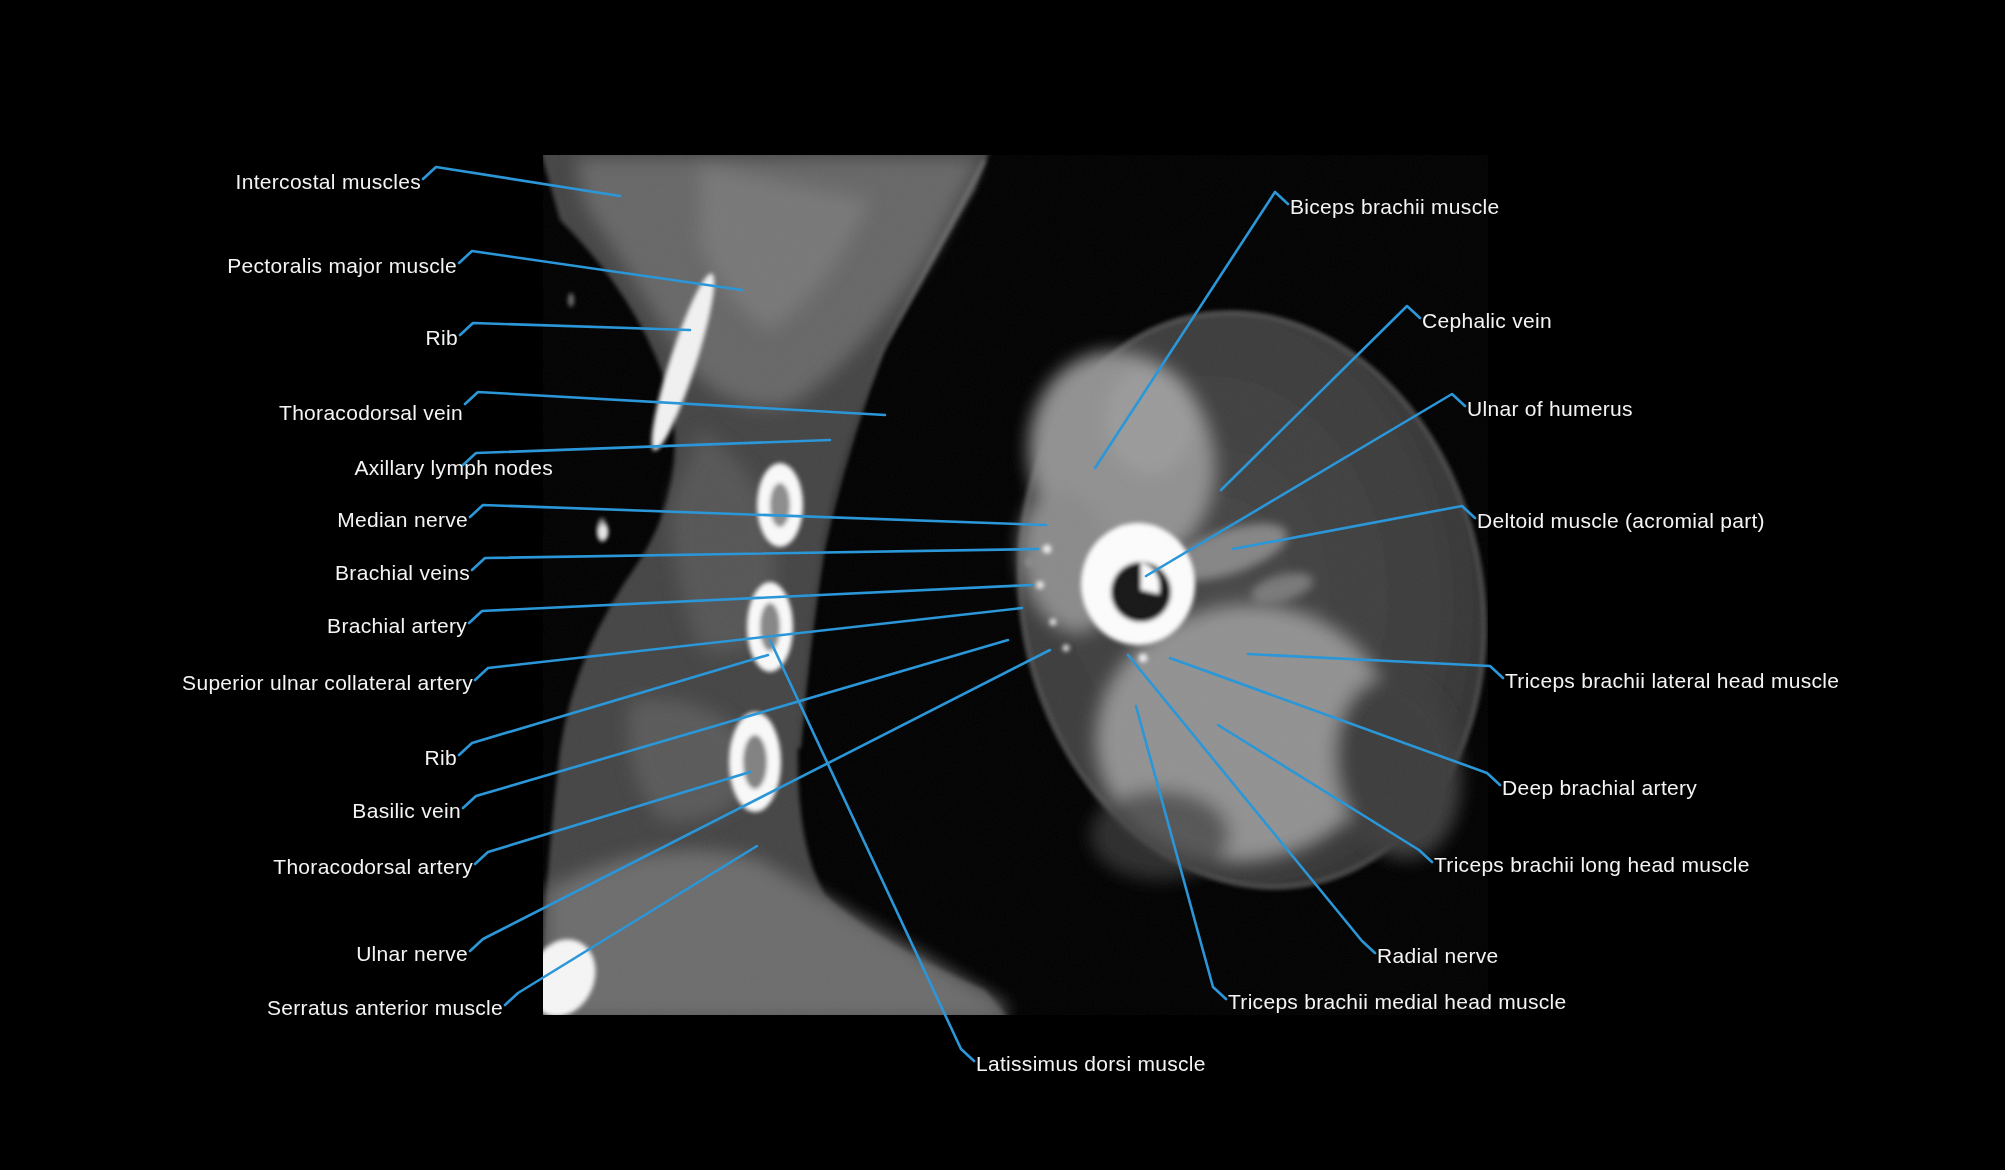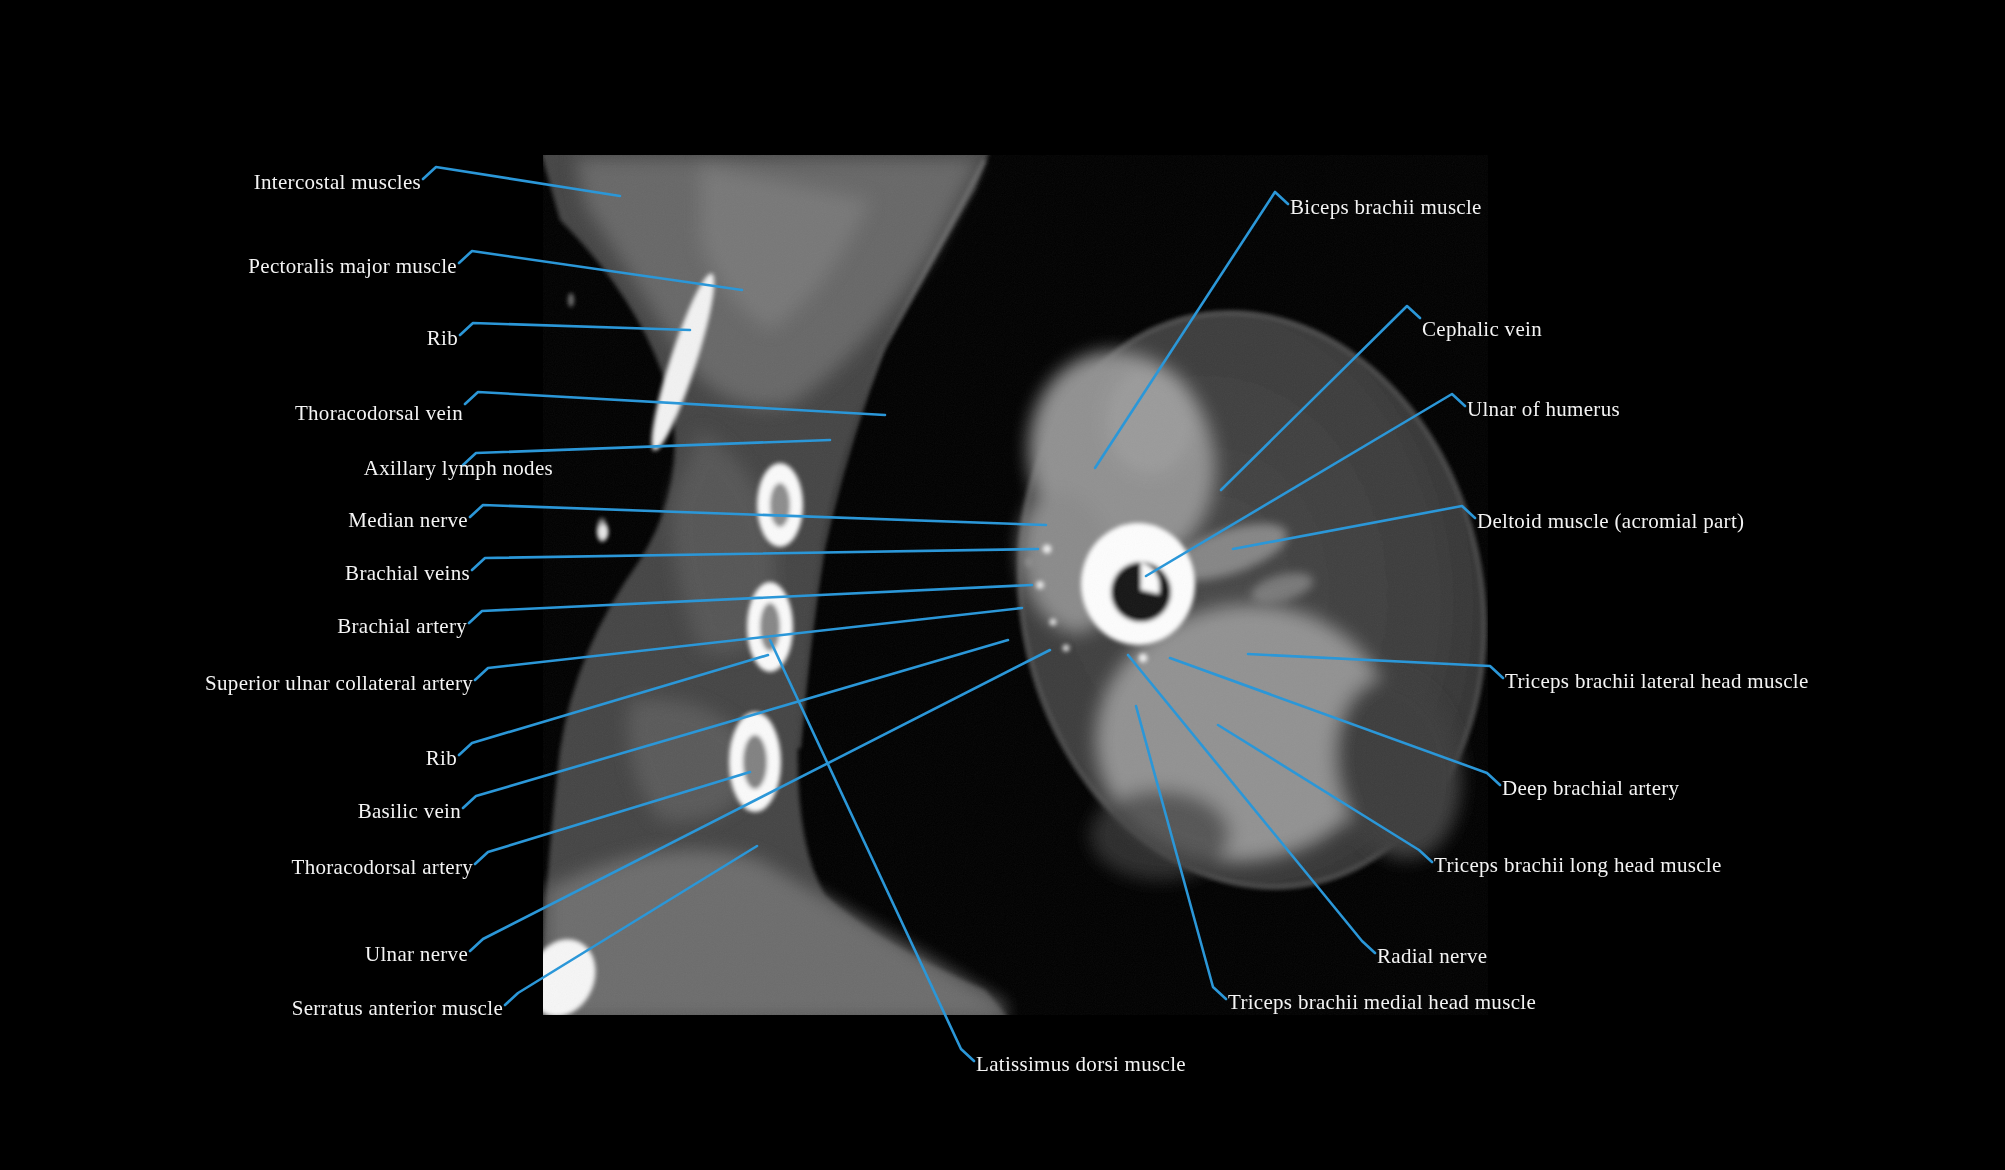--- a/index.html
+++ b/index.html
@@ -1,17 +1,17 @@
 <!DOCTYPE html>
 <html><head>
 <meta charset="utf-8">
 <style>
   html,body{margin:0;padding:0;background:#000;}
   #scene{position:relative;width:2005px;height:1170px;background:#6d28d9;overflow:hidden;
-         font-family:Liberation Serif, serif;}
+         font-family:Liberation Sans, sans-serif;}
   #ct-svg{position:absolute;left:0;top:0;}
   #line-svg{position:absolute;left:0;top:0;pointer-events:none;}
   .anno{position:absolute;color:#f4f4f4;font-size:21px;line-height:26px;white-space:nowrap;
         letter-spacing:0.3px;}
   .anno.L{text-align:right;}
   .anno.R{text-align:left;}
 </style>
 </head>
 <body>
 
@@ -167,21 +167,21 @@
       <div class="anno L" style="top: 507px; right: 1537px; color: rgb(244, 244, 244);">Median nerve</div>
       <div class="anno L" style="top: 560px; right: 1535px; color: rgb(244, 244, 244);">Brachial veins</div>
       <div class="anno L" style="top: 613px; right: 1538px; color: rgb(244, 244, 244);">Brachial artery</div>
       <div class="anno L" style="top: 670px; right: 1532px; color: rgb(244, 244, 244); margin-left: 12px;">Superior ulnar collateral artery</div>
       <div class="anno L" style="top: 745px; right: 1548px; color: rgb(244, 244, 244);">Rib</div>
       <div class="anno L" style="top: 798px; right: 1544px; color: rgb(244, 244, 244);">Basilic vein</div>
       <div class="anno L" style="top: 854px; right: 1532px; color: rgb(244, 244, 244);">Thoracodorsal artery</div>
       <div class="anno L" style="top: 941px; right: 1537px; color: rgb(244, 244, 244);">Ulnar nerve</div>
       <div class="anno L" style="top: 995px; right: 1502px; color: rgb(244, 244, 244);">Serratus anterior muscle</div>
       <div class="anno R" style="top: 194px; left: 1290px; color: rgb(244, 244, 244);">Biceps brachii muscle</div>
-      <div class="anno R" style="top: 308px; left: 1422px; color: rgb(244, 244, 244); margin-top: 8px;">Cephalic vein</div>
+      <div class="anno R" style="top: 308px; left: 1422px; color: rgb(244, 244, 244);">Cephalic vein</div>
       <div class="anno R" style="top: 396px; left: 1467px; color: rgb(244, 244, 244);">Ulnar of humerus</div>
       <div class="anno R" style="top: 508px; left: 1477px; color: rgb(244, 244, 244);">Deltoid muscle (acromial part)</div>
       <div class="anno R" style="top: 668px; left: 1505px; color: rgb(244, 244, 244);">Triceps brachii lateral head muscle</div>
       <div class="anno R" style="top: 775px; left: 1502px; color: rgb(244, 244, 244);">Deep brachial artery</div>
       <div class="anno R" style="top: 852px; left: 1434px; color: rgb(244, 244, 244);">Triceps brachii long head muscle</div>
       <div class="anno R" style="top: 943px; left: 1377px; color: rgb(244, 244, 244);">Radial nerve</div>
       <div class="anno R" style="top: 989px; left: 1228px; color: rgb(244, 244, 244);">Triceps brachii medial head muscle</div>
       <div class="anno R" style="top: 1051px; left: 976px; color: rgb(244, 244, 244);">Latissimus dorsi muscle</div>
     </div>
 </div>

